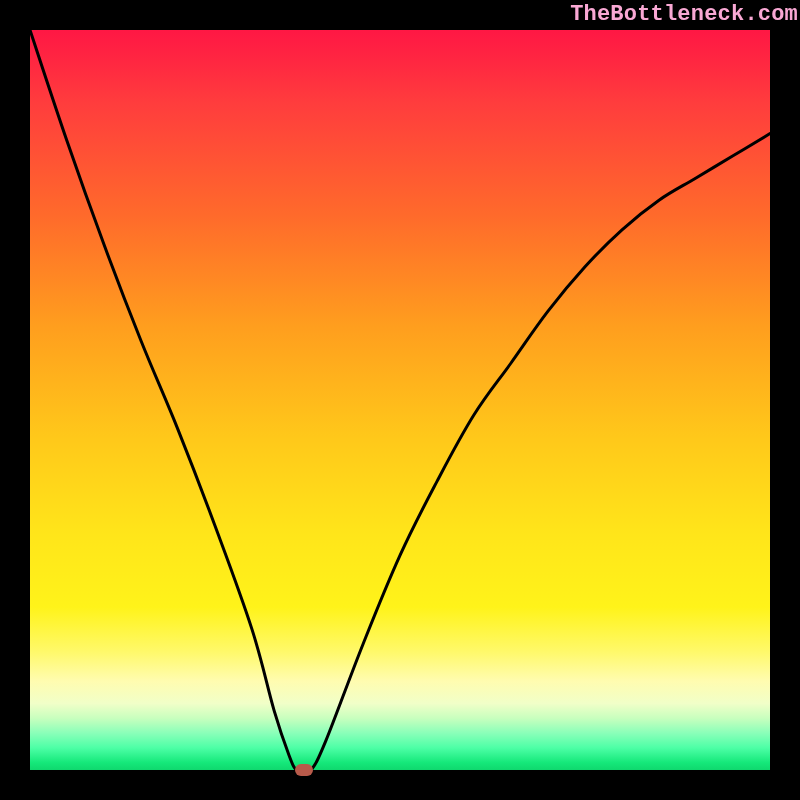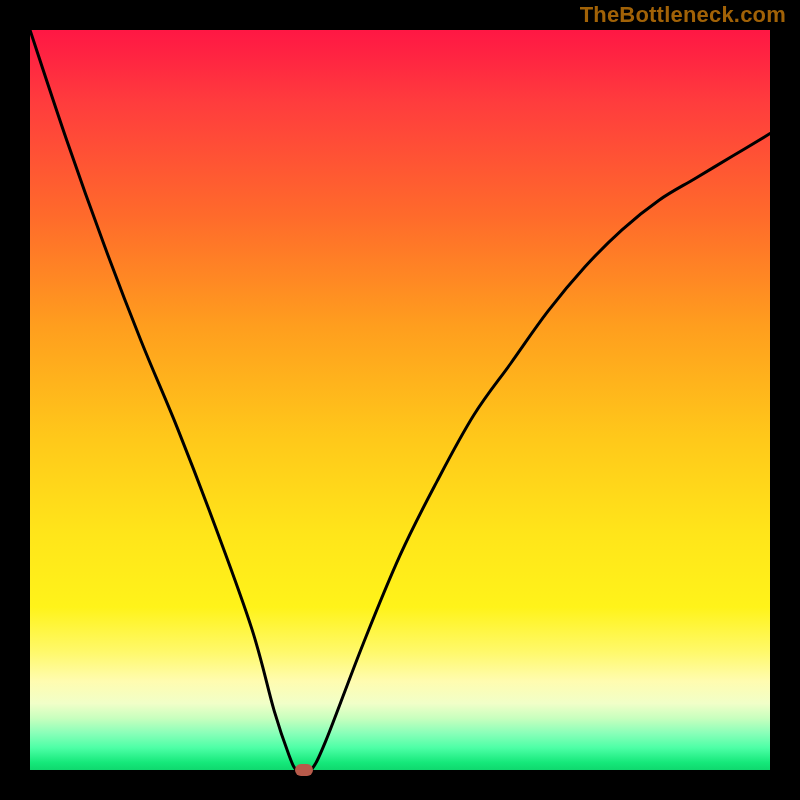--- a/index.html
+++ b/index.html
@@ -52,25 +52,25 @@
   .marker {
     position: absolute;
     width: 18px;
     height: 12px;
     border-radius: 6px;
     background: #b85a4a;
   }
   .watermark {
     position: absolute;
     top: 2px;
-    right: 14px;
-    font-family: Liberation Sans, sans-serif;
+    right: 2px;
+    font-family: Liberation Mono, monospace;
     font-size: 22px;
     font-weight: 600;
-    color: #a16207;
+    color: #f9a8d4;
     letter-spacing: 0.2px;
   }
 </style>
 </head>
 <body>
 
 <div class="frame">
   <div class="watermark">TheBottleneck.com</div>
   <div class="plot">
     <svg class="curve" viewBox="0 0 740 740" preserveAspectRatio="none">

